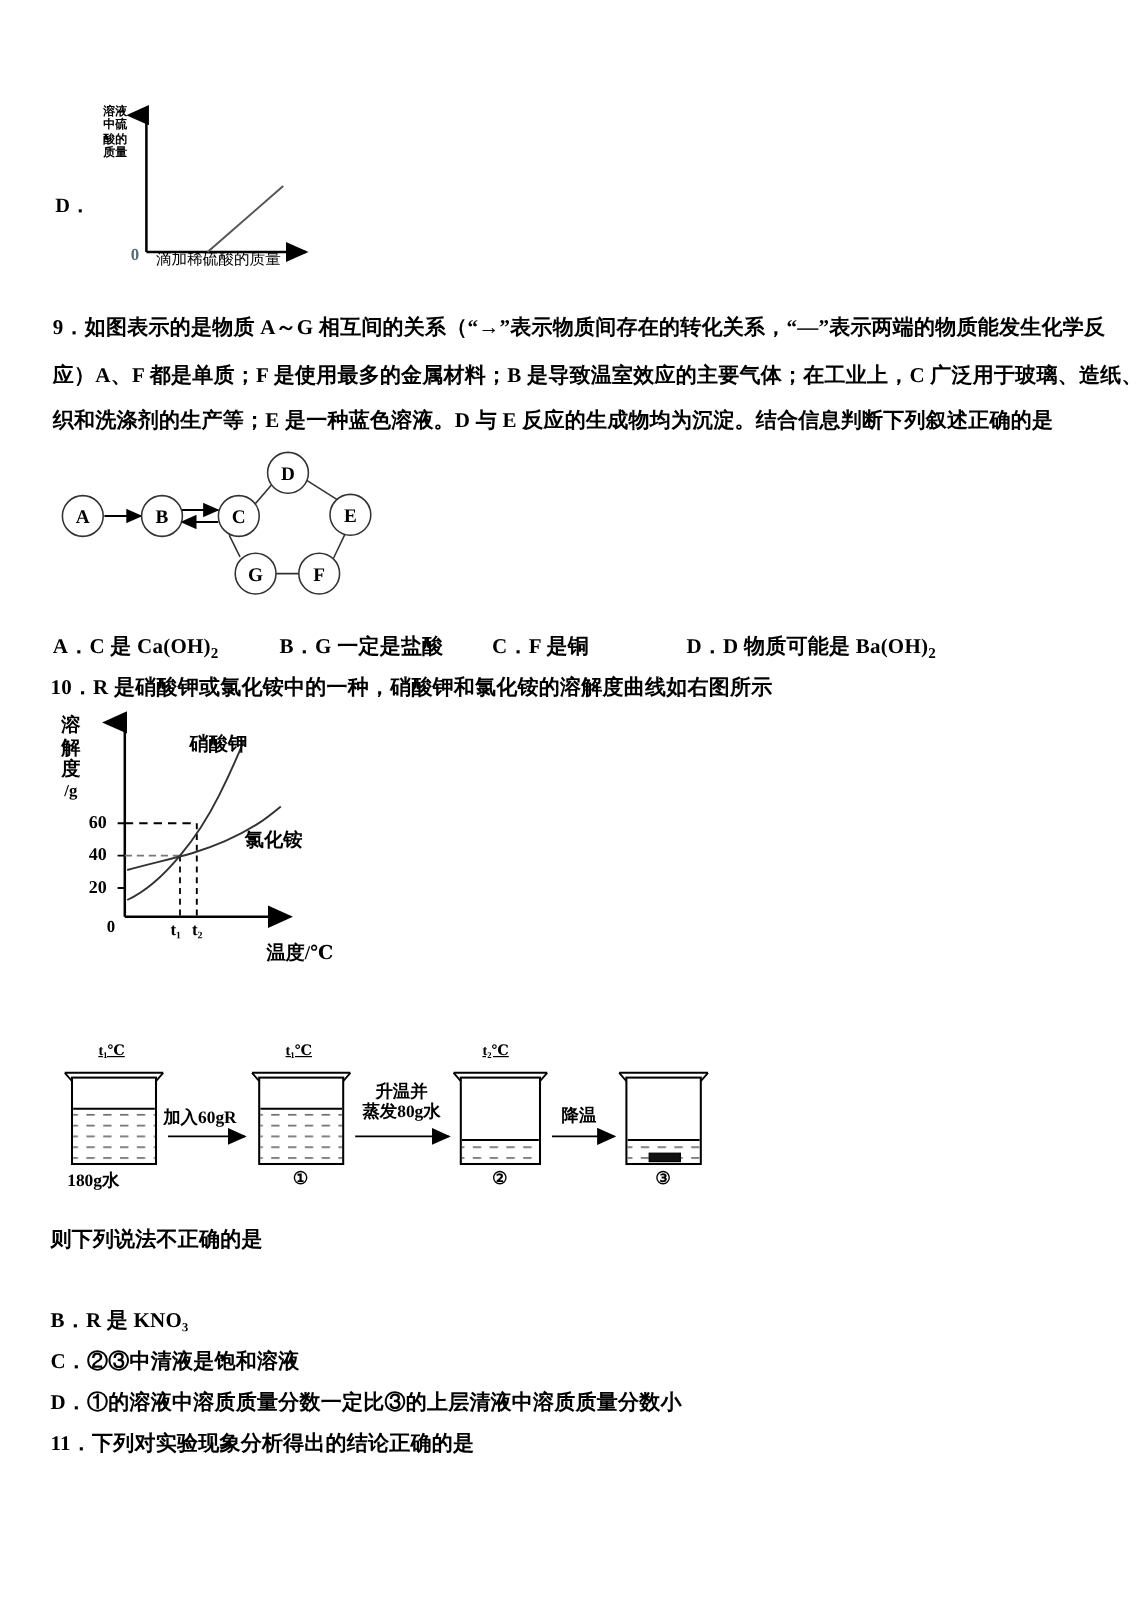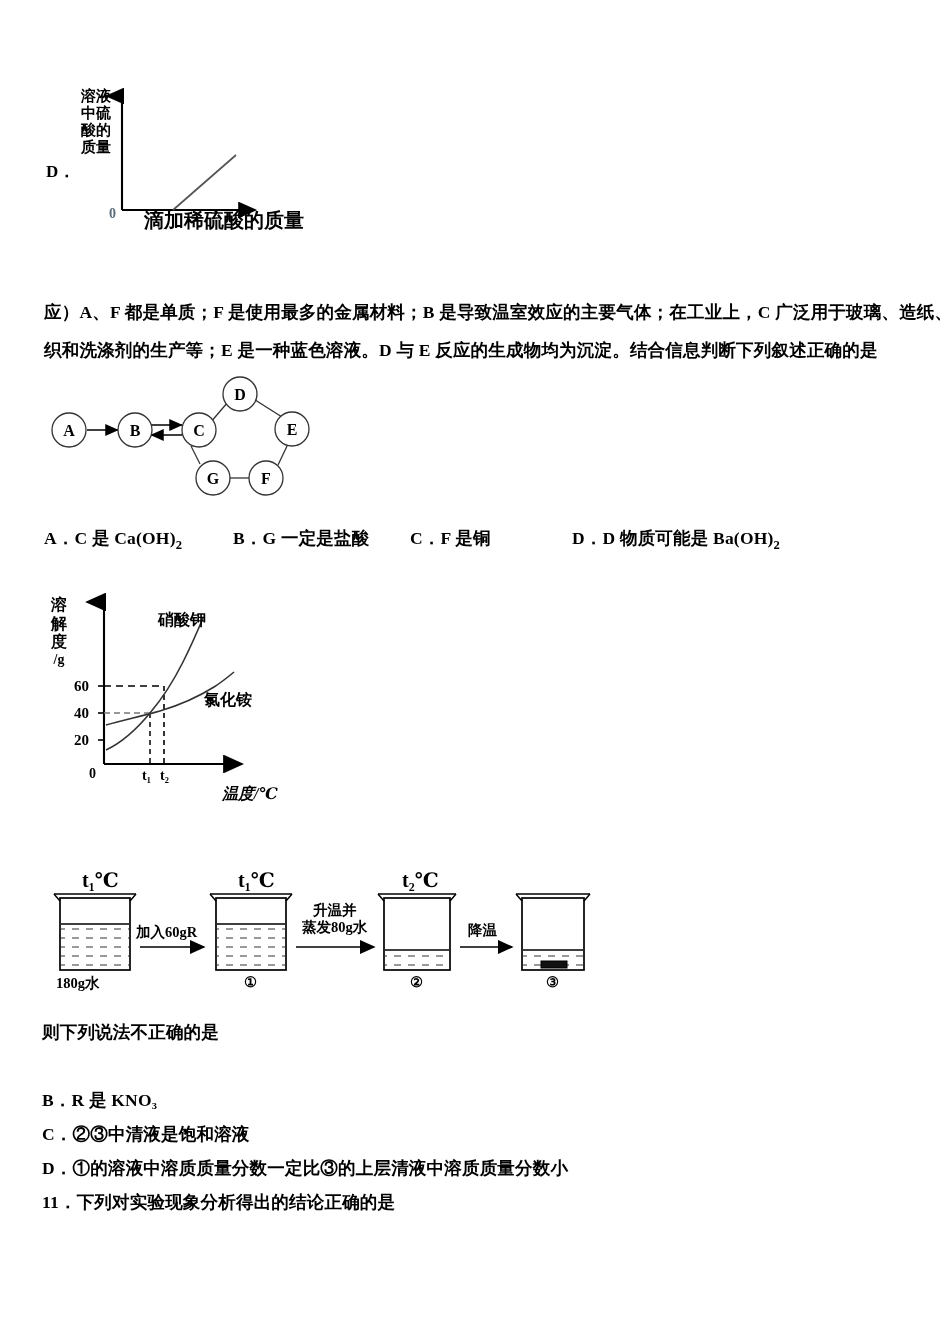--- a/index.html
+++ b/index.html
@@ -49,35 +49,34 @@
     left: 0px;
     top: 78px;
     font-size: 17px;
     font-weight: bold;
   }
   .topfig .ylab {
     position: absolute;
     left: 30px;
     top: 6px;
     width: 40px;
-    font-size: 15px;
+    font-size: 10px;
     font-weight: bold;
     line-height: 1.14;
     text-align: center;
     letter-spacing: 0px;
   }
   .topfig svg { position: absolute; left: 0; top: 0; }
   .topfig .xlab {
     position: absolute;
     left: 84px;
     top: 125px;
-    font-size: 20px;
-    font-weight: bold;
-    white-space: nowrap;
-    margin-left: 14px;
+    font-size: 13px;
+    font-weight: normal;
+    white-space: nowrap;
   }
   .topfig .zero {
     position: absolute;
     left: 63px;
     top: 124px;
     font-size: 14px;
     font-weight: bold;
     color: #5a6b7a;
   }
 
@@ -120,42 +119,42 @@
     font-weight: bold;
     white-space: nowrap;
   }
   .solfig .xaxistitle {
     position: absolute;
     left: 176px;
     top: 192px;
     font-size: 16px;
     font-weight: bold;
     white-space: nowrap;
-    font-style: italic;
   }
   .solfig .xtick {
     position: absolute;
     font-size: 14px;
     font-weight: bold;
     white-space: nowrap;
   }
 
   
   .expfig {
     position: absolute;
     left: 44px;
     top: 862px;
     width: 560px;
     height: 140px;
   }
   .expfig .templabel {
     position: absolute;
-    font-size: 20px;
-    font-weight: bold;
-    white-space: nowrap;
+    font-size: 12px;
+    font-weight: bold;
+    white-space: nowrap;
+    text-decoration: underline;
   }
   .expfig .arrowlabel {
     position: absolute;
     font-size: 14.5px;
     font-weight: bold;
     white-space: nowrap;
     text-align: center;
     line-height: 1.15;
   }
   .expfig .beakerlabel {
@@ -193,20 +192,21 @@
       <line x1="76" y1="128" x2="76" y2="14" stroke="#000" stroke-width="2.1" marker-end="url(#arrUpTop)"></line>
 
       <line x1="76" y1="128" x2="209" y2="128" stroke="#000" stroke-width="2.1" marker-end="url(#arrRightTop)"></line>
 
       <line x1="127" y1="128" x2="190" y2="73" stroke="#555" stroke-width="1.7"></line>
     </svg>
     <div class="zero">0</div>
     <div class="xlab">滴加稀硫酸的质量</div>
   </div>
 
+  <div class="qline" style="left:44px; top:262px;">9．如图表示的是物质 A～G 相互间的关系（“→”表示物质间存在的转化关系，“—”表示两端的物质能发生化学反</div>
   <div class="qline" style="left:44px; top:302px;">应）A、F 都是单质；F 是使用最多的金属材料；B 是导致温室效应的主要气体；在工业上，C 广泛用于玻璃、造纸、纺</div>
   <div class="qline" style="left:44px; top:340px;">织和洗涤剂的生产等；E 是一种蓝色溶液。D 与 E 反应的生成物均为沉淀。结合信息判断下列叙述正确的是</div>
 
   <div class="reldiag">
     <svg width="310" height="132">
       <defs>
         <marker id="relArr" markerWidth="9" markerHeight="8" refX="8.5" refY="4" orient="auto">
           <polygon points="0,0 9,4 0,8" fill="#000"></polygon>
         </marker>
       </defs>
@@ -238,20 +238,21 @@
       <text x="222" y="112" text-anchor="middle" font-size="16" font-weight="bold">F</text>
       <text x="169" y="112" text-anchor="middle" font-size="16" font-weight="bold">G</text>
     </svg>
   </div>
 
   <div class="qline" style="left:44px; top:528px;"><span>A．</span><span>C 是 Ca(OH)</span><span class="sub">2</span></div>
   <div class="qline" style="left:233px; top:528px;"><span>B．</span><span>G 一定是盐酸</span></div>
   <div class="qline" style="left:410px; top:528px;"><span>C．</span><span>F 是铜</span></div>
   <div class="qline" style="left:572px; top:528px;"><span>D．</span><span>D 物质可能是 Ba(OH)</span><span class="sub">2</span></div>
 
+  <div class="qline" style="left:42px; top:562px;">10．R 是硝酸钾或氯化铵中的一种，硝酸钾和氯化铵的溶解度曲线如右图所示</div>
 
   <div class="solfig">
     <div class="ylabel">
       <div>溶</div>
       <div>解</div>
       <div>度</div>
       <div class="unit">/g</div>
     </div>
     <svg width="320" height="228">
       <defs>

